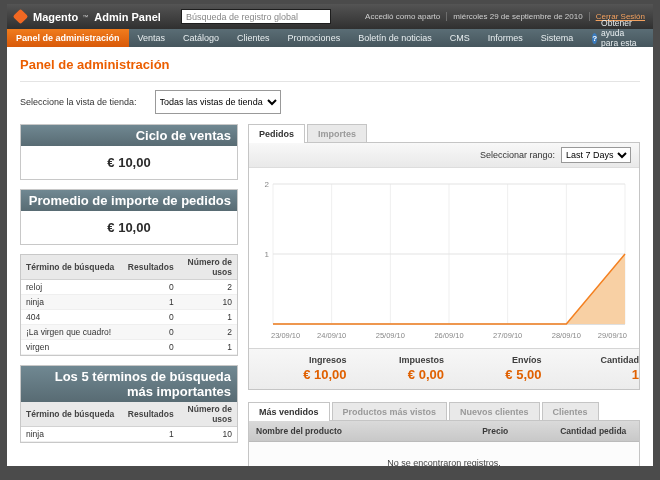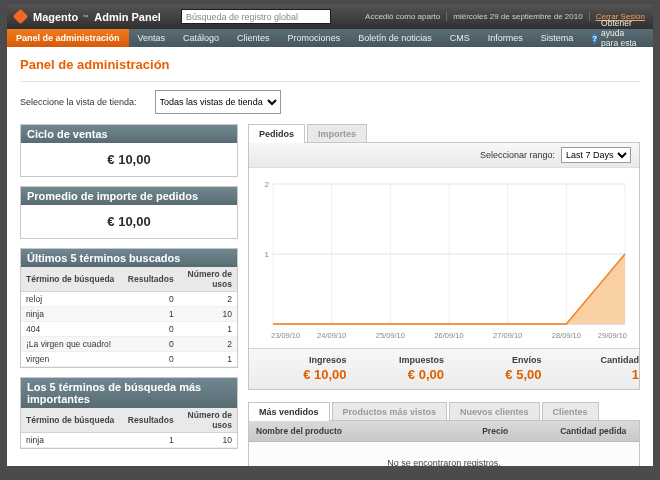--- a/index.html
+++ b/index.html
@@ -37,21 +37,21 @@
   .title-rule { border-bottom:1px solid #e4e4e4; margin:9px 0 8px 0; }
   .store-switcher { display:flex; align-items:center; gap:18px; font-size:9px; color:#333; margin-bottom:10px; }
   .store-switcher select { font-size:9px; height:24px; border:1px solid #999; background:#fff; font-family:inherit; }
 
   .columns { display:flex; gap:10px; align-items:flex-start; }
   .col-left { width:218px; flex:0 0 218px; }
   .col-right { flex:1; min-width:0; }
 
   
   .box { border:1px solid #c8c8c8; margin-bottom:9px; background:#fff; }
-  .box-head { background:linear-gradient(#708892,#586b73); color:#fff; font-size:11px; font-weight:bold; padding:3px 6px; }
+  .box-head { background:linear-gradient(#708892,#586b73); color:#fff; font-size:13px; font-weight:bold; padding:3px 6px;text-align:right; }
   .box-value { text-align:center; font-size:13px; font-weight:bold; color:#2b2b2b; padding:9px 4px; }
   .mini-table { width:100%; border-collapse:collapse; font-size:8.5px; }
   .mini-table th { background:#e9e9e9; color:#444; font-weight:bold; text-align:left; padding:2px 5px; border-bottom:1px solid #d2d2d2; }
   .mini-table td { padding:2px 5px; border-bottom:1px solid #efefef; color:#333; }
   .mini-table .num { text-align:right; }
   .mini-table tr.alt td { background:#f7f7f7; }
   .mini-table th:nth-child(2){ width:20%; } .mini-table th:nth-child(3){ width:27%; }
 
   
   .tabs { display:flex; gap:2px; position:relative; z-index:2; }
@@ -131,21 +131,20 @@
         <div class="col-left">
           <div class="box">
             <div class="box-head">Ciclo de ventas</div>
             <div class="box-value">€ 10,00</div>
           </div>
           <div class="box">
             <div class="box-head">Promedio de importe de pedidos</div>
             <div class="box-value">€ 10,00</div>
           </div>
           <div class="box">
-            <div class="box-head">Últimos 5 términos buscados</div>
             <table class="mini-table" id="table-last-search">
                 <thead>
                   <tr>
                     <th class="">Término de búsqueda</th>
                     <th class="num">Resultados</th>
                     <th class="num">Número de usos</th>
                   </tr>
                 </thead>
                 <tbody>
                   <tr class="">

